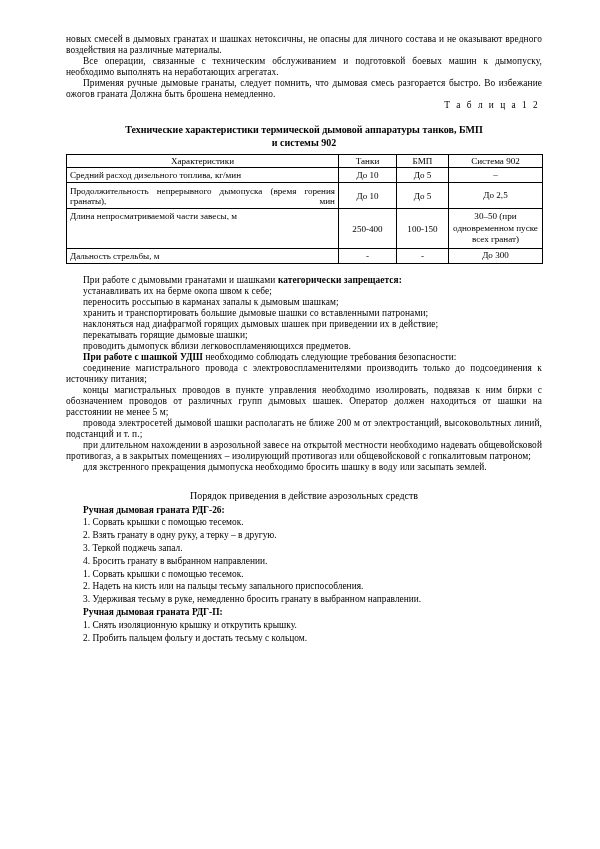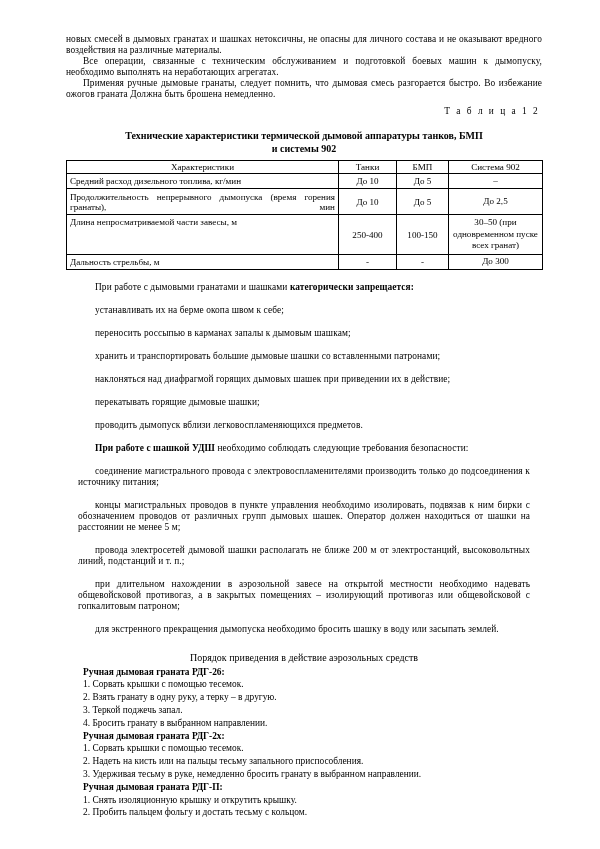--- a/index.html
+++ b/index.html
@@ -27,21 +27,21 @@
     text-align: justify;
     margin: 0;
     letter-spacing: 0.01em;
   }
   .para.indent {
     text-indent: 17px;
   }
   .tbl-label {
     font-size: 9.4px;
     text-align: right;
-    margin: 6px 0 0 0;
+    margin: 0 0 0 0;
     padding-right: 3px;
     letter-spacing: 0.15em;
     word-spacing: 0.12em;
   }
   .tbl-title {
     font-size: 10px;
     font-weight: bold;
     text-align: center;
     line-height: 13.2px;
     margin: 13px 0 5px 0;
@@ -80,21 +80,21 @@
   }
   .col-char { width: 272px; }
   .col-tank { width: 58px; }
   .col-bmp  { width: 52px; }
   .col-sys  { width: 94px; }
 
   .body-block {
     margin-top: 11px;
   }
   .body-block .para {
-    margin: 12px;
+    margin: 0;
   }
   .lead {
     text-indent: 17px;
   }
   .sub {
     text-indent: 17px;
   }
   .hang {
     text-indent: 17px;
   }
@@ -199,21 +199,20 @@
 
   <div>
     <p class="proc-head">Ручная дымовая граната РДГ-26:</p>
     <p class="proc-step">1. Сорвать крышки с помощью тесемок.</p>
     <p class="proc-step">2. Взять гранату в одну руку, а терку – в другую.</p>
     <p class="proc-step">3. Теркой поджечь запал.</p>
     <p class="proc-step">4. Бросить гранату в выбранном направлении.</p>
   </div>
 
   <div>
-    <p class="proc-head">Ручная дымовая граната РДГ-2х:</p>
     <p class="proc-step">1. Сорвать крышки с помощью тесемок.</p>
     <p class="proc-step">2. Надеть на кисть или на пальцы тесьму запального приспособления.</p>
     <p class="proc-step">3. Удерживая тесьму в руке, немедленно бросить гранату в выбранном направлении.</p>
   </div>
 
   <div>
     <p class="proc-head">Ручная дымовая граната РДГ-П:</p>
     <p class="proc-step">1. Снять изоляционную крышку и открутить крышку.</p>
     <p class="proc-step">2. Пробить пальцем фольгу и достать тесьму с кольцом.</p>
   </div>

